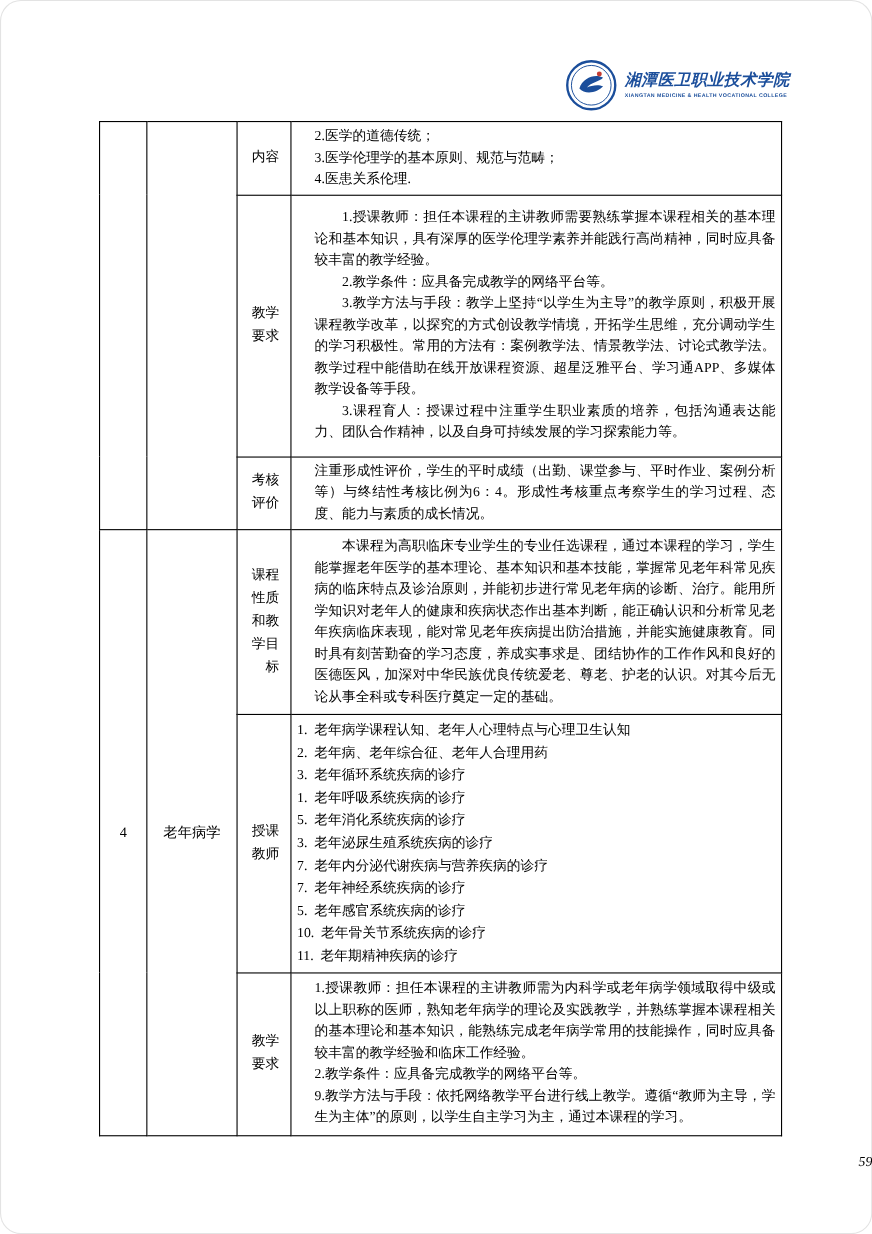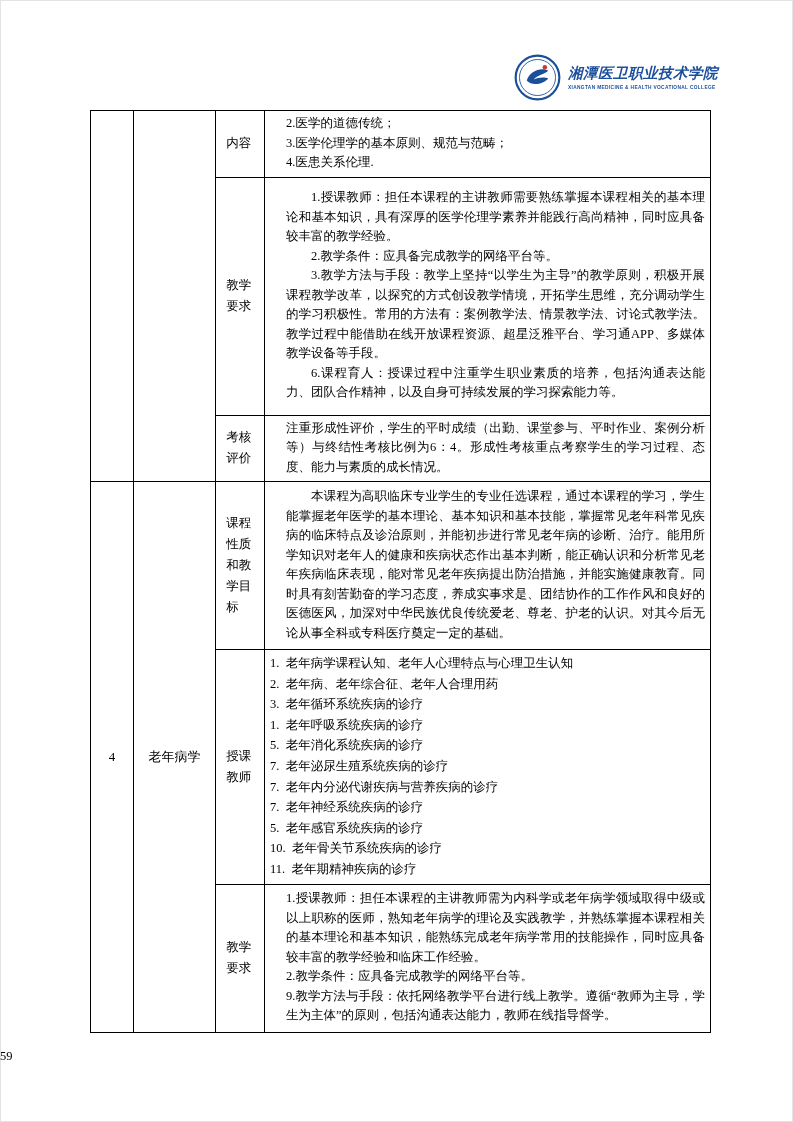--- a/index.html
+++ b/index.html
@@ -6,20 +6,21 @@
   html,body { background:#ffffff; }
   .page {
     position:relative;
     width:793px; height:1122px;
     margin:0 auto;
     background:#ffffff;
     font-family:"Liberation Serif","DejaVu Serif",serif;
     color:#000;
     box-shadow: inset 0 0 0 1px #e3e3e3;
     overflow:hidden;
+    border-radius:19px;
   }
 
   
   .logo {
     position:absolute; left:514px; top:54px;
     display:flex; align-items:center; gap:7px;
     color: var(--logo_blue,#1b4e9b);
   }
   .emblem { display:block; }
   .logo-text { display:flex; flex-direction:column; justify-content:center; }
@@ -44,40 +45,40 @@
   .tbl td { border:1px solid #000; vertical-align:middle; }
   col.w-num   { width:43px; }
   col.w-course{ width:82px; }
   col.w-label { width:49px; }
   col.w-content{ width:446px; }
 
   .c-center { text-align:center; font-size:13px; }
   .c-label  { text-align:center; }
   .lbl {
     display:inline-block; width:2.2em;
-    word-break:break-all; line-height:21px; text-align:left;
+    word-break:break-all; line-height:21px; text-align:right;font-family:Liberation Mono, monospace;
   }
   .c-content { padding:3px 5px 4px 5px; }
 
   .p   { text-align:justify; line-height:19.5px;margin-left:16px; }
   .ind { text-indent:2em; }
   .bd  { font-weight:normal; }
   .li  { white-space:pre-wrap; line-height:20.6px; text-align:left;font-family:Liberation Serif, serif; }
 
   tr.h-content   { height:62px; }
   tr.h-teach1    { height:238px; }
   tr.h-assess    { height:60px; }
   tr.h-nature    { height:168px; }
   tr.h-main      { height:228px; }
   tr.h-teach2    { height:148px; }
 
   
   .page-number {
     position:absolute; left:0; top:1049px; width:100%;
-    text-align:left; font-size:12.5px;
+    text-align:right; font-size:12.5px;font-style:italic;
   }
 </style>
 </head>
 <body>
 
 <div class="page">
 
   <div class="logo">
     <svg class="emblem" viewBox="0 0 48 48" width="47" height="47" aria-hidden="true">
       <circle cx="24" cy="24" r="22.3" fill="#ffffff" stroke="currentColor" stroke-width="2.2"></circle>
@@ -113,21 +114,21 @@
         </td>
       </tr>
       <tr class="h-teach1">
         <td class="c-label">
           <span class="lbl">教学要求</span>
         </td>
         <td class="c-content">
           <div class="p ind">1.授课教师：担任本课程的主讲教师需要熟练掌握本课程相关的基本理论和基本知识，具有深厚的医学伦理学素养并能践行高尚精神，同时应具备较丰富的教学经验。</div>
           <div class="p ind">2.教学条件：应具备完成教学的网络平台等。</div>
           <div class="p ind"><span>3.教学方法与手段：教学上坚持</span><span class="bd">“以学生为主导”</span><span>的教学原则，积极开展课程教学改革，以探究的方式创设教学情境，开拓学生思维，充分调动学生的学习积极性。常用的方法有：案例教学法、情景教学法、讨论式教学法。教学过程中能借助在线开放课程资源、超星泛雅平台、学习通APP、多媒体教学设备等手段。</span></div>
-          <div class="p ind">6.课程育人：授课过程中注重学生职业素质的培养，包括沟通表达能力、团队合作精神，以及自身可持续发展的学习探索能力等。</div>
+          <div class="p ind">3.课程育人：授课过程中注重学生职业素质的培养，包括沟通表达能力、团队合作精神，以及自身可持续发展的学习探索能力等。</div>
         </td>
       </tr>
       <tr class="h-assess">
         <td class="c-label">
           <span class="lbl">考核评价</span>
         </td>
         <td class="c-content">
           <div class="p">注重形成性评价，学生的平时成绩（出勤、课堂参与、平时作业、案例分析等）与终结性考核比例为6：4。形成性考核重点考察学生的学习过程、态度、能力与素质的成长情况。</div>
         </td>
       </tr>
@@ -145,36 +146,36 @@
       <tr class="h-main">
         <td class="c-label">
           <span class="lbl">授课教师</span>
         </td>
         <td class="c-content">
           <div class="li">1.  老年病学课程认知、老年人心理特点与心理卫生认知</div>
           <div class="li">2.  老年病、老年综合征、老年人合理用药</div>
           <div class="li">3.  老年循环系统疾病的诊疗</div>
           <div class="li">1.  老年呼吸系统疾病的诊疗</div>
           <div class="li">5.  老年消化系统疾病的诊疗</div>
-          <div class="li">7.  老年泌尿生殖系统疾病的诊疗</div>
+          <div class="li">3.  老年泌尿生殖系统疾病的诊疗</div>
           <div class="li">7.  老年内分泌代谢疾病与营养疾病的诊疗</div>
           <div class="li">7.  老年神经系统疾病的诊疗</div>
           <div class="li">5.  老年感官系统疾病的诊疗</div>
           <div class="li">10.  老年骨关节系统疾病的诊疗</div>
           <div class="li">11.  老年期精神疾病的诊疗</div>
         </td>
       </tr>
       <tr class="h-teach2">
         <td class="c-label">
           <span class="lbl">教学要求</span>
         </td>
         <td class="c-content">
           <div class="p">1.授课教师：担任本课程的主讲教师需为内科学或老年病学领域取得中级或以上职称的医师，熟知老年病学的理论及实践教学，并熟练掌握本课程相关的基本理论和基本知识，能熟练完成老年病学常用的技能操作，同时应具备较丰富的教学经验和临床工作经验。</div>
           <div class="p">2.教学条件：应具备完成教学的网络平台等。</div>
-          <div class="p"><span>9.教学方法与手段：依托网络教学平台进行线上教学。遵循</span><span class="bd">“教师为主导，学生为主体”</span><span>的原则，包括沟通表达能力，教师在线指导督学。</span></div>
+          <div class="p"><span>9.教学方法与手段：依托网络教学平台进行线上教学。遵循</span><span class="bd">“教师为主导，学生为主体”</span><span>的原则，以学生自主学习为主，通过本课程的学习。</span></div>
         </td>
       </tr>
     </tbody>
   </table>
 
   <div class="page-number">59</div>
 
 </div>
 
 </body></html>

